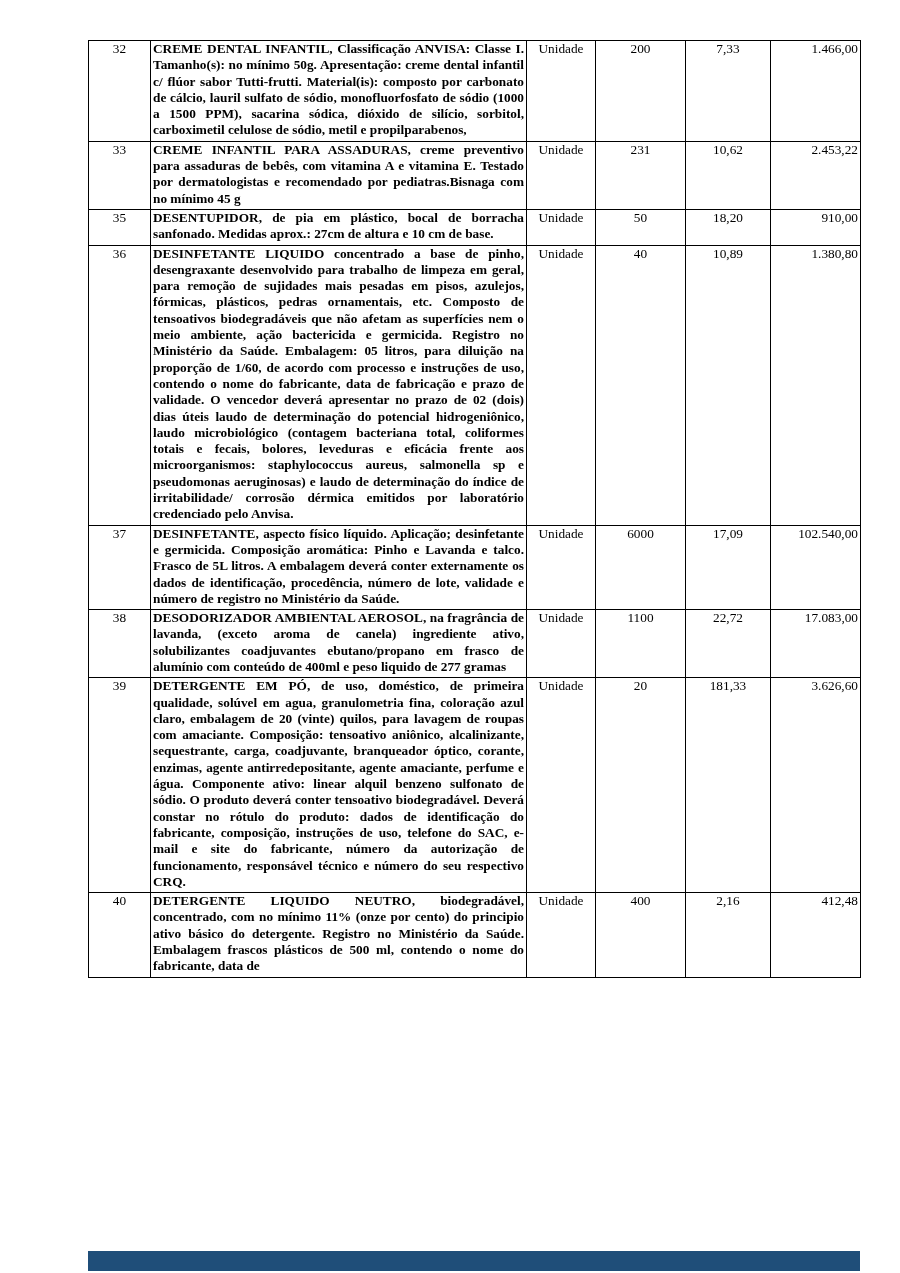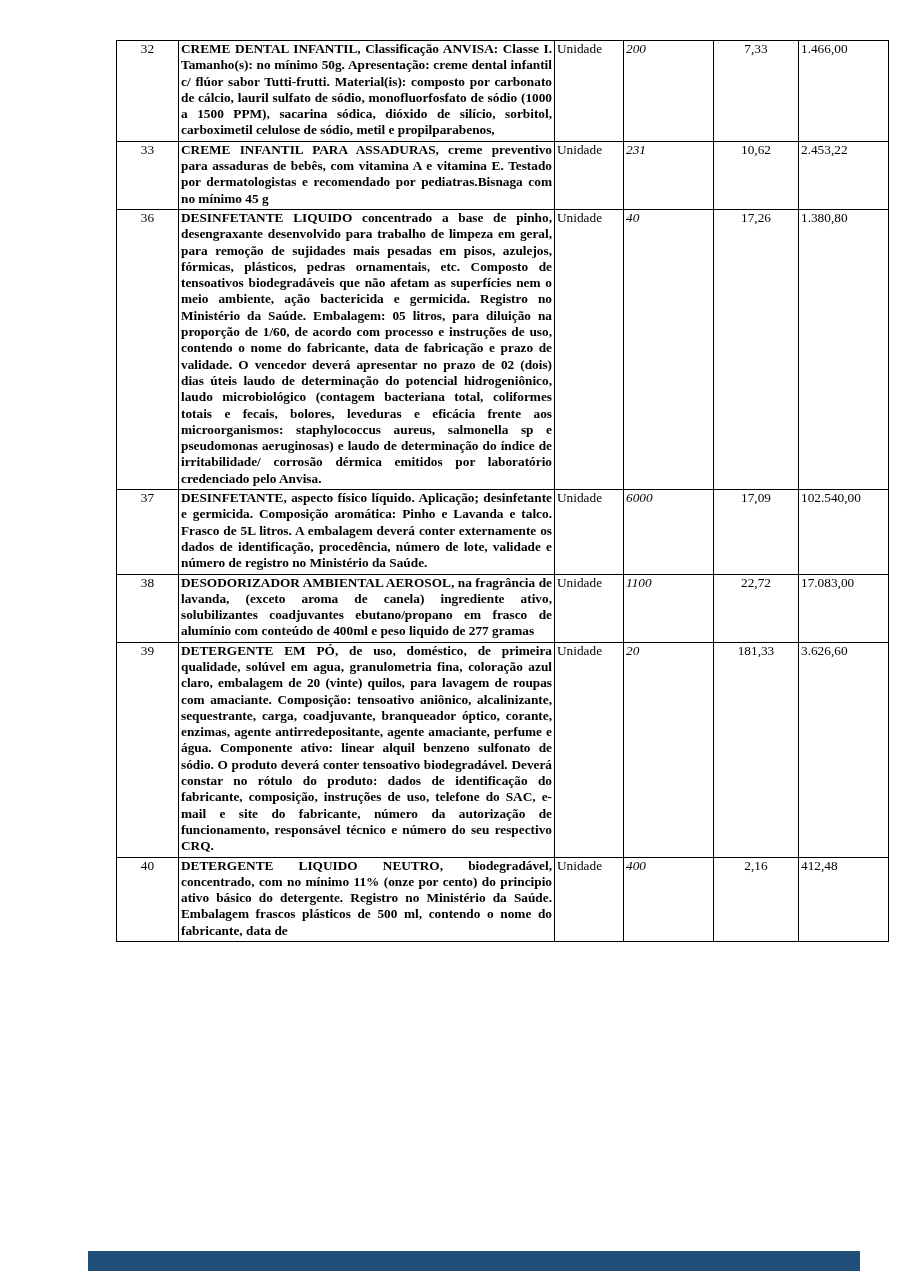--- a/index.html
+++ b/index.html
@@ -35,37 +35,37 @@
     overflow: hidden;
   }
   col.c-item  { width: 62px; }
   col.c-desc  { width: 376px; }
   col.c-unit  { width: 69px; }
   col.c-qty   { width: 90px; }
   col.c-price { width: 85px; }
   col.c-total { width: 90px; }
   td.item-col  { text-align: center; }
   td.desc-col  { text-align: justify; padding-left: 2px; padding-right: 2px; font-weight: bold; }
-  td.unit-col  { text-align: left; padding-left: 3px; }
-  td.qty-col   { text-align: left; padding-right: 5px; font-style: italic; }
+  td.unit-col  { text-align: center; padding-left: 3px; }
+  td.qty-col   { text-align: center; padding-right: 5px; }
   td.price-col { text-align: center; padding-right: 5px; }
-  td.total-col { padding-right: 5px; }
+  td.total-col { text-align: right; padding-right: 5px; }
   .footer-band {
     position: absolute;
     left: 88px;
     top: 1251px;
     width: 772px;
     height: 20px;
   }
 </style>
 </head>
 <body style="background: rgb(255, 255, 255);">
 
 <div class="table-wrap">
-  <table class="items" style="border-color: rgb(0, 0, 0); margin-left: 28px;">
+  <table class="items" style="border-color: rgb(0, 0, 0);">
     <colgroup>
       <col class="c-item">
       <col class="c-desc">
       <col class="c-unit">
       <col class="c-qty">
       <col class="c-price">
       <col class="c-total">
     </colgroup>
     <tbody>
         <tr>
@@ -78,25 +78,33 @@
         </tr>
         <tr>
           <td class="item-col">33</td>
           <td class="desc-col">CREME INFANTIL PARA ASSADURAS, creme preventivo para assaduras de bebês, com vitamina A e vitamina E. Testado por dermatologistas e recomendado por pediatras.Bisnaga com no mínimo 45 g</td>
           <td class="unit-col">Unidade</td>
           <td class="qty-col">231</td>
           <td class="price-col">10,62</td>
           <td class="total-col">2.453,22</td>
         </tr>
         <tr>
+          <td class="item-col">35</td>
+          <td class="desc-col">DESENTUPIDOR, de pia em plástico, bocal de borracha sanfonado. Medidas aprox.: 27cm de altura e 10 cm de base.</td>
+          <td class="unit-col">Unidade</td>
+          <td class="qty-col">50</td>
+          <td class="price-col">18,20</td>
+          <td class="total-col">910,00</td>
+        </tr>
+        <tr>
           <td class="item-col">36</td>
           <td class="desc-col">DESINFETANTE LIQUIDO concentrado a base de pinho, desengraxante desenvolvido para trabalho de limpeza em geral, para remoção de sujidades mais pesadas em pisos, azulejos, fórmicas, plásticos, pedras ornamentais, etc. Composto de tensoativos biodegradáveis que não afetam as superfícies nem o meio ambiente, ação bactericida e germicida. Registro no Ministério da Saúde. Embalagem: 05 litros, para diluição na proporção de 1/60, de acordo com processo e instruções de uso, contendo o nome do fabricante, data de fabricação e prazo de validade. O vencedor deverá apresentar no prazo de 02 (dois) dias úteis laudo de determinação do potencial hidrogeniônico, laudo microbiológico (contagem bacteriana total, coliformes totais e fecais, bolores, leveduras e eficácia frente aos microorganismos: staphylococcus aureus, salmonella sp e pseudomonas aeruginosas) e laudo de determinação do índice de irritabilidade/ corrosão dérmica emitidos por laboratório credenciado pelo Anvisa.</td>
           <td class="unit-col">Unidade</td>
           <td class="qty-col">40</td>
-          <td class="price-col">17,26</td>
+          <td class="price-col">10,89</td>
           <td class="total-col">1.380,80</td>
         </tr>
         <tr>
           <td class="item-col">37</td>
           <td class="desc-col">DESINFETANTE, aspecto físico líquido. Aplicação; desinfetante e germicida. Composição aromática: Pinho e Lavanda e talco. Frasco de 5L litros. A embalagem deverá conter externamente os dados de identificação, procedência, número de lote, validade e número de registro no Ministério da Saúde.</td>
           <td class="unit-col">Unidade</td>
           <td class="qty-col">6000</td>
           <td class="price-col">17,09</td>
           <td class="total-col">102.540,00</td>
         </tr>

